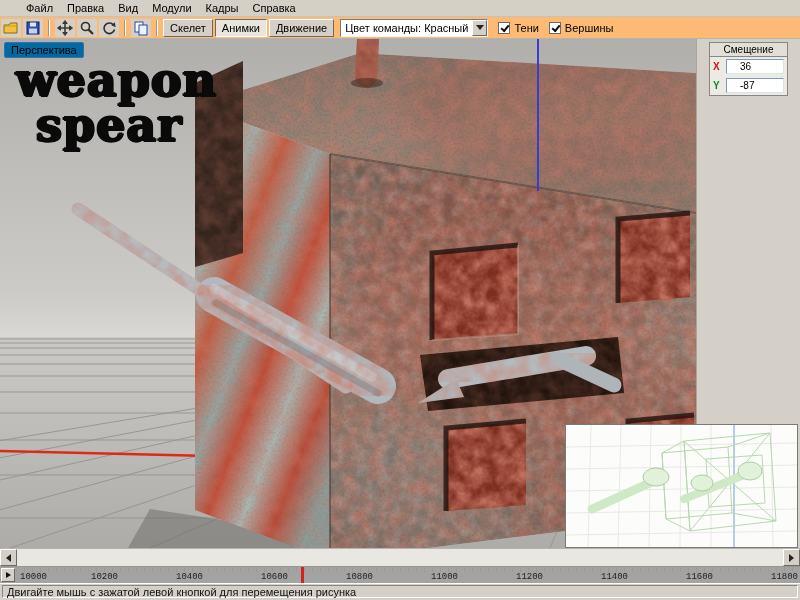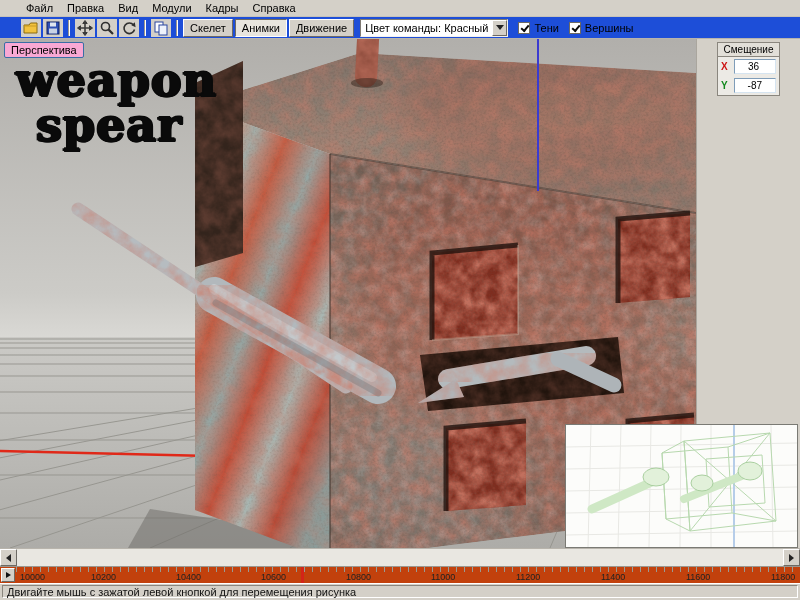--- a/index.html
+++ b/index.html
@@ -12,22 +12,22 @@
   
   .menubar {
     position:absolute; top:0; left:0; right:0; height:17px;
     display:flex; align-items:center; font-size:11px;
     background:#d4d0c8; border-bottom:1px solid #c6c2ba; padding-left:19px;
   }
   .menubar .mitem { padding:1px 7px; cursor:default; }
   
   .toolbar {
     position:absolute; top:17px; left:0; right:0; height:22px;
-    display:flex; align-items:center; gap:2px; padding:1px 21px;
-    background:#1d4ed8; border-bottom:1px solid #b8b4ac;
+    display:flex; align-items:center; gap:2px; padding:1px 1px;
+    background:#fdba74; border-bottom:1px solid #b8b4ac;
   }
   .tbtn {
     width:20px; height:18px; display:flex; align-items:center; justify-content:center;
     background:#d4d0c8; border:1px solid transparent;
   }
   .sep { width:0; height:16px; border-left:1px solid #9a968e; border-right:1px solid #ffffff; margin:0 3px; }
   .modebtn {
     height:18px; font-size:11px; padding:0 6px; background:#d4d0c8;
     border:1px solid; border-color:#ffffff #6d6a64 #6d6a64 #ffffff;
     font-family:"Liberation Sans",sans-serif;
@@ -55,37 +55,37 @@
     content:""; position:absolute; left:2px; top:2px; width:6px; height:3px;
     border-left:2px solid #0b0b0b; border-bottom:2px solid #0b0b0b; transform:rotate(-50deg);
   }
   
   .viewport {
     position:absolute; top:39px; left:0; width:696px; height:509px;
     overflow:hidden; background:#bdbbb7;
   }
   .persp-btn {
     position:absolute; left:4px; top:42px; z-index:5;
-    font-size:11px; padding:1px 6px; background:#f9a8d4;
+    font-size:11px; padding:1px 6px; background:#0369a1;
     border:1px solid #3a6ea5; border-radius:2px;
   }
   .overlay-title {
     position:absolute; left:16px; top:58px; z-index:4;
     font-family:"DejaVu Serif", serif; font-weight:bold;
     font-size:46px; line-height:0.98; color:#0a0a0a; letter-spacing:1px;
     text-shadow:1.4px 0 0 #0a0a0a, -1.4px 0 0 #0a0a0a, 0 1.4px 0 #0a0a0a, 0 -1.4px 0 #0a0a0a, 1px 1px 0 #0a0a0a;
   }
   .overlay-title .l2 { padding-left:20px; }
   
   .rightstrip {
     position:absolute; top:39px; left:696px; width:104px; height:509px;
     background:#d4d0c8; border-left:1px solid #aaa69e;
   }
   .offset-panel {
-    margin:3px 20px; border:1px solid #8a867e; background:#eceae5; font-size:10px;
+    margin:3px 12px; border:1px solid #8a867e; background:#eceae5; font-size:10px;
   }
   .offset-panel .ptitle {
     text-align:center; padding:1px 0; border-bottom:1px solid #8a867e; background:#e2dfd8;
   }
   .offset-row { display:flex; align-items:center; gap:3px; padding:2px 3px; }
   .axis-label { width:10px; font-weight:bold; font-size:10px; }
   .axis-x { color:#cc1414; }
   .axis-y { color:#11881c; }
   .offset-value {
     flex:1; background:#fff; border:1px solid; border-color:#7f9db9 #d6e4f0 #d6e4f0 #7f9db9;
@@ -102,21 +102,21 @@
     background:#e9e7e1; border-top:1px solid #b8b4ac; display:flex;
   }
   .sbtn {
     width:17px; height:100%; background:#d4d0c8;
     border:1px solid; border-color:#ffffff #6d6a64 #6d6a64 #ffffff;
     display:flex; align-items:center; justify-content:center; flex:0 0 auto;
   }
   .strack { flex:1; }
   .ruler {
     position:absolute; top:566px; left:0; right:0; height:30px;
-    background:#c2410c; border-top:1px solid #9a968e; overflow:hidden;
+    background:#a3a3a3; border-top:1px solid #9a968e; overflow:hidden;font-family:Liberation Mono, monospace;
   }
   .ruler .ticksbg {
     position:absolute; top:0; left:16px; right:0; height:5px;
     background:repeating-linear-gradient(90deg,#9a9a92 0 1px, transparent 1px 8px);
   }
   .ruler .tick { position:absolute; top:5px; font-size:9px; color:#222; white-space:nowrap; }
   .ruler .marker { position:absolute; top:0; width:3px; height:100%; background:#d32418; }
   .playbtn {
     position:absolute; left:1px; top:1px; width:14px; height:14px;
     background:#d4d0c8; border:1px solid; border-color:#ffffff #6d6a64 #6d6a64 #ffffff;

